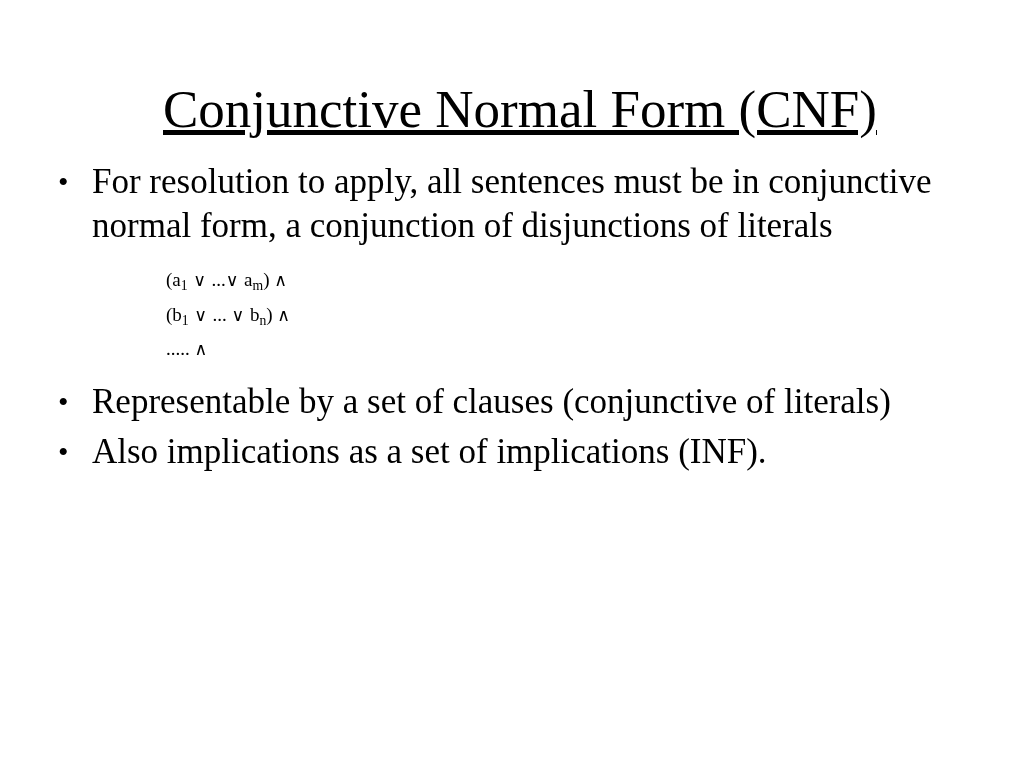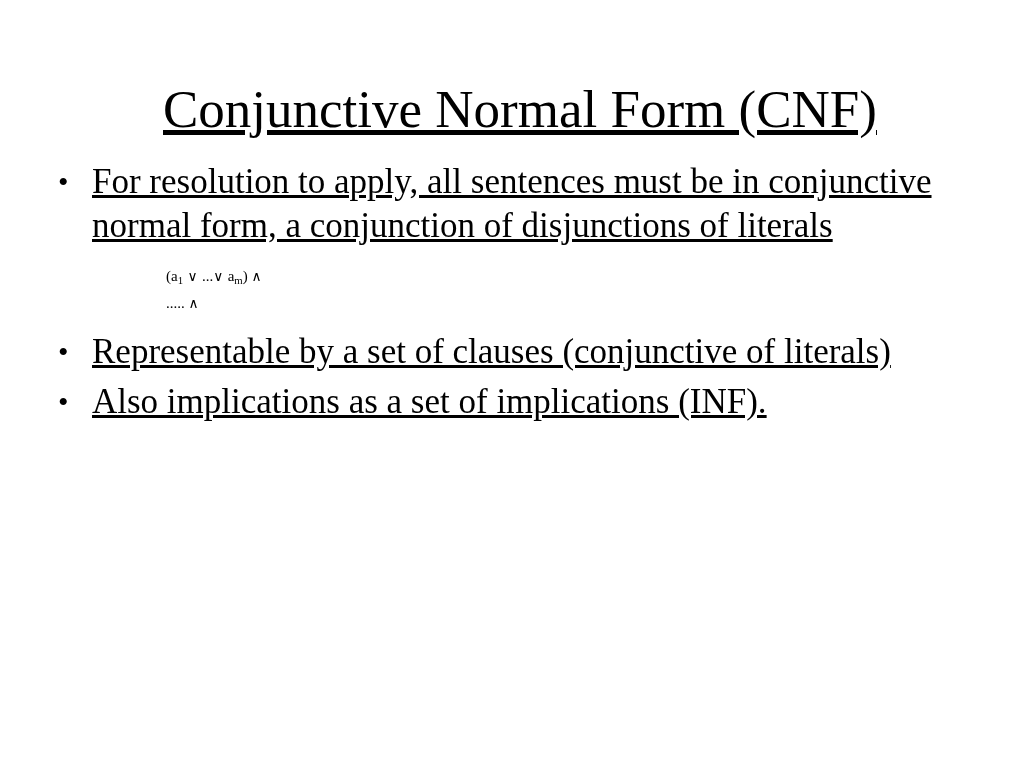--- a/index.html
+++ b/index.html
@@ -47,33 +47,32 @@
   }
   .bullet .dot {
     flex: 0 0 auto;
     width: 34px;
     font-size: 30px;
     line-height: 1.33;
     padding-top: 2px;
   }
   .bullet .btext {
     flex: 1 1 auto;
-    text-decoration: underline;
   }
   .bullet-2 {
     margin-top: 14px;
   }
   .bullet-3 {
     margin-top: 6px;
   }
   .formula-block {
     margin: 14px 0 10px 108px;
   }
   .formula-line {
-    font-size: 15px;
+    font-size: 19px;
     line-height: 1.75;
     white-space: pre;
   }
   sub {
     font-size: 0.72em;
     vertical-align: -0.28em;
   }
   .op {
     font-family: "DejaVu Sans", sans-serif;
     font-size: 0.92em;
@@ -90,20 +89,21 @@
 
     <div class="bullet bullet-1">
       <span class="dot">•</span>
       <span class="btext">For resolution to apply, all sentences must be in conjunctive normal form, a conjunction of disjunctions of literals</span>
     </div>
 
     <div class="formula-block">
 
       <div class="formula-line"><span>(a</span><sub>1</sub><span class="op"> ∨ </span><span>...</span><span class="op">∨ </span><span>a</span><sub>m</sub><span>) </span><span class="op">∧</span></div>
 
+      <div class="formula-line"><span>(b</span><sub>1</sub><span class="op"> ∨ </span><span>... </span><span class="op">∨ </span><span>b</span><sub>n</sub><span>) </span><span class="op">∧</span></div>
 
       <div class="formula-line"><span>..... </span><span class="op">∧</span></div>
 
 
     </div>
 
     <div class="bullet bullet-2">
       <span class="dot">•</span>
       <span class="btext">Representable by a set of clauses (conjunctive of literals)</span>
     </div>

